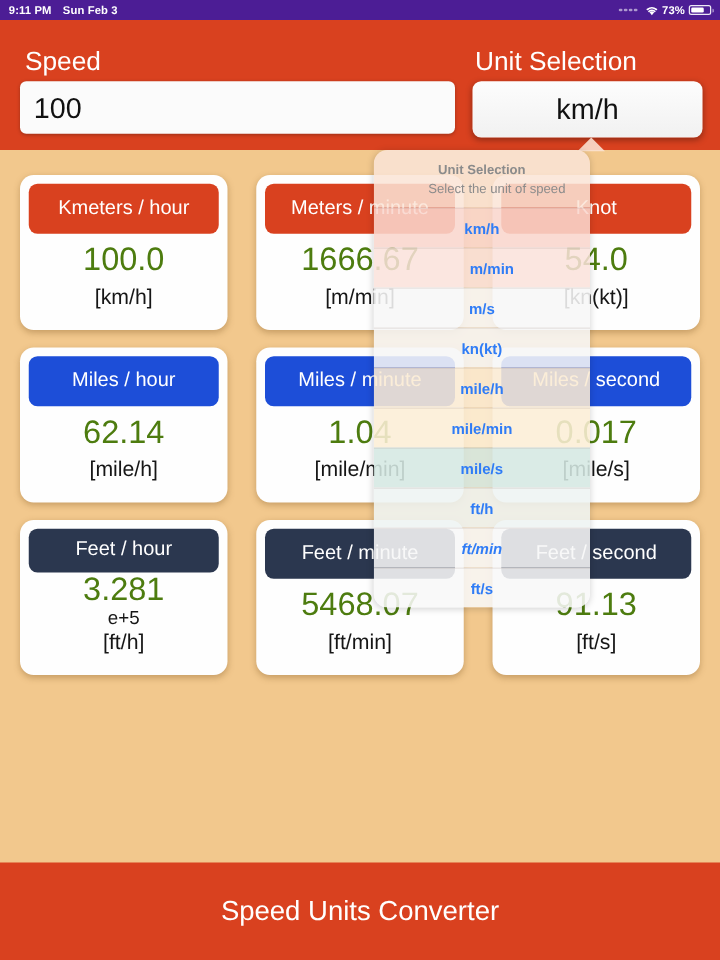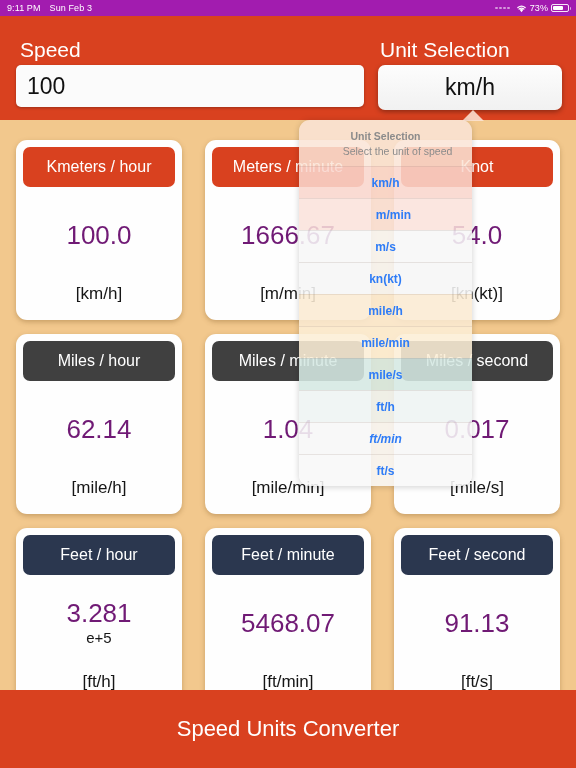--- a/index.html
+++ b/index.html
@@ -8,25 +8,25 @@
     font-family: "Liberation Sans", sans-serif;
     overflow: hidden;
     background: #F2C88D;
   }
   #app { position: relative; width: 576px; height: 768px; }
 
   
   .statusbar {
     position: absolute; top: 0; left: 0;
     width: 576px; height: 16px;
-    background: #a21caf;
+    background: #4c1d95;
     display: flex; align-items: center;
     padding: 0 7px;
     color: #fff;
-    font-size: 9px; font-weight: normal;
+    font-size: 9px; font-weight: bold;
     letter-spacing: 0.1px;
     justify-content: center;
   }
   .sb-time { margin-right: 9px; }
   .sb-date {}
   .sb-right { margin-left: auto; display: flex; align-items: center; gap: 3px; }
   .sb-dots { display:flex; gap:1.5px; align-items:flex-end; margin-right:3px; opacity:.55;}
   .sb-dots i { display:block; width:2.5px; height:2.5px; border-radius:50%; background:#fff; }
   .wifi { position: relative; width: 11px; height: 9px; }
   .battery {
@@ -82,46 +82,46 @@
     cursor: pointer;
   }
 
   
   .grid {
     position: absolute; top: 140px; left: 0;
     width: 576px;
   }
   .row { display: flex; justify-content: space-between; padding: 0 16px; margin-bottom: 14px; }
   .card {
-    width: 166px; height: 180px;
+    width: 166px; height: 124px;
     background: #fefefe;
     border-radius: 11px;
     box-shadow: 0 2px 5px rgba(120,80,30,.35);
     padding: 7px;
     display: flex; flex-direction: column; align-items: center;
   }
   .card-badge {
     width: 100%; height: 40px;
     border-radius: 7px;
     display: flex; align-items: center; justify-content: center;
     color: #fff;
     font-size: 16px;
     text-align: center;
     line-height: 1.05;
   }
   .badge-red   { background: #D9411F; }
-  .badge-green { background: #404040; text-align: right; }
+  .badge-green { background: #1d4ed8; text-align: right; }
   .badge-navy  { background: #2B374F; }
   .card-value {
     flex: 1;
     display: flex; flex-direction: column;
     align-items: center; justify-content: center;
     width: 100%;
   }
-  .card-value .num { font-size: 26px; color: #701a75; line-height: 1.05; }
+  .card-value .num { font-size: 26px; color: #4d7c0f; line-height: 1.05; }
   .card-value .exp { font-size: 15px; color: #161616; line-height: 1.2; margin-top: 1px; }
   .card-unit {
     font-size: 17px; color: #161616;
     margin-bottom: 9px;
   }
 
   
   .footer {
     position: absolute; left: 0; bottom: 0;
     width: 576px; height: 78px;

